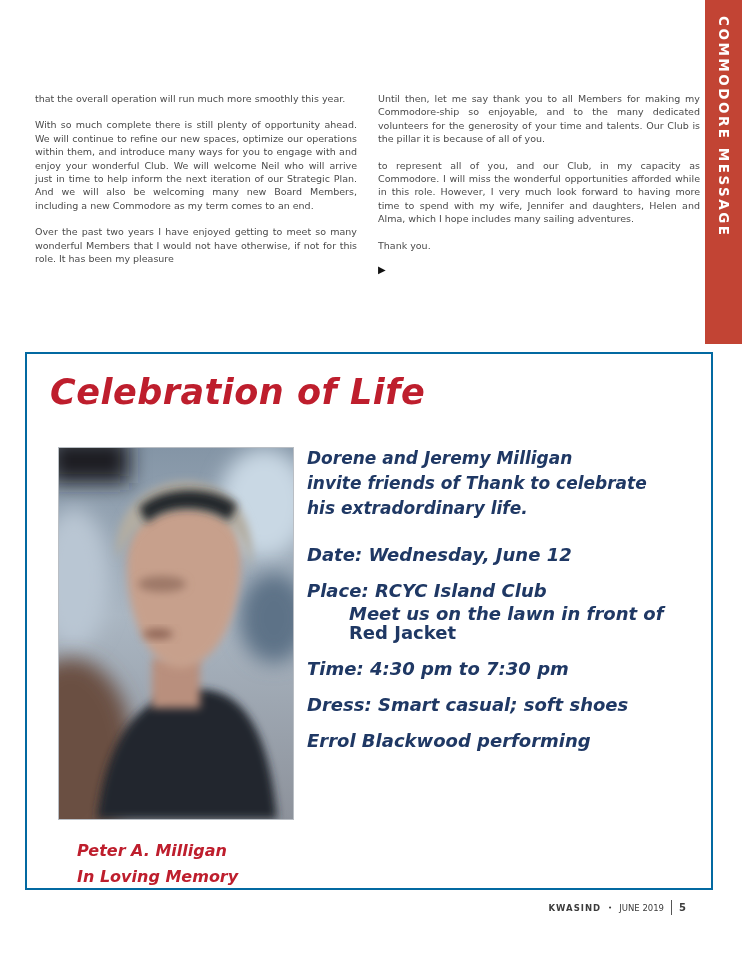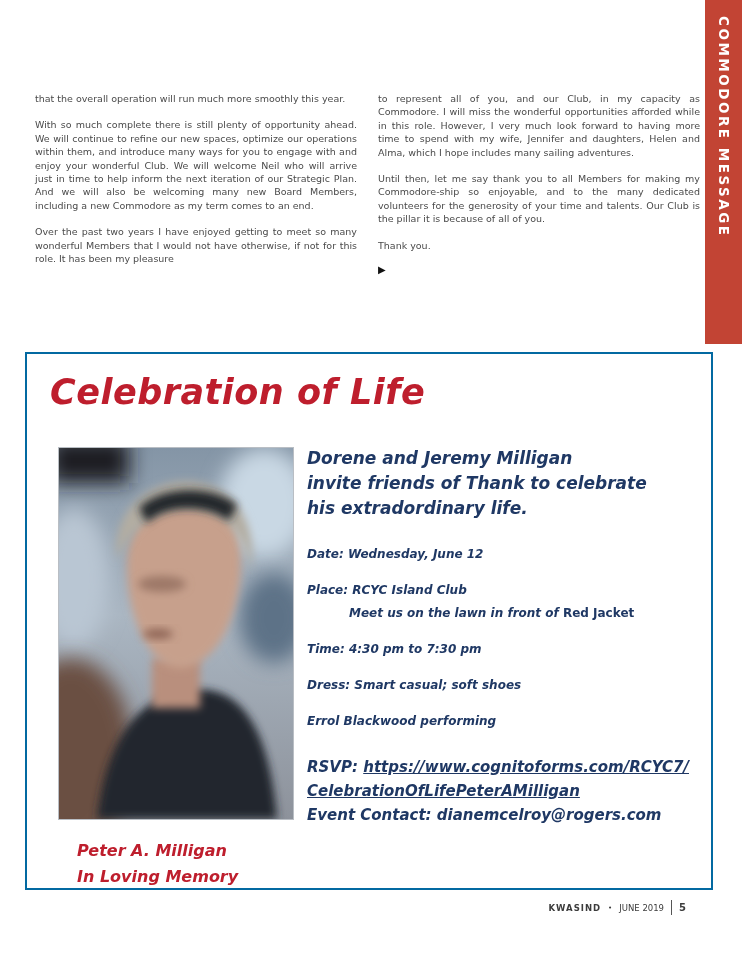--- a/index.html
+++ b/index.html
@@ -48,21 +48,21 @@
   .photo-caption{
     position:absolute; left:50px; top:484px;
     font-size:16px; font-weight:bold; font-style:italic;
     color:#BE1E2D; line-height:26px;
   }
   .details{
     position:absolute; left:280px; top:92px; width:398px;
     color:#1F3864; font-weight:bold; font-style:italic;
   }
   .intro{ font-size:17px; line-height:25px; margin:0 0 24px 0;}
-  .detail-line{ font-size:12px; margin:0 0 17px 0; line-height:19px;}
+  .detail-line{ font-size:18px; margin:0 0 17px 0; line-height:19px;}
   .detail-indent{ padding-left:42px; margin-top:-13px;}
   .roman{ font-style:normal;}
   .perf{ margin-bottom:24px;}
   .rsvp-block{ font-size:15px; line-height:24px; margin:0;}
   .link{ text-decoration:underline; color:#1F3864; cursor:pointer;}
   
   .footer{
     position:absolute; right:56px; top:900px;
     display:flex; align-items:center; gap:7px;
     font-size:8.5px; color:#3c3c3c;
@@ -80,22 +80,22 @@
   <div class="banner">
     <div class="banner-text">COMMODORE MESSAGE</div>
   </div>
 
   <div class="col col-left">
     <p>that the overall operation will run much more smoothly this year.</p>
     <p>With so much complete there is still plenty of opportunity ahead.  We will continue to refine our new spaces, optimize our operations within them, and introduce many ways for you to engage with and enjoy your wonderful Club. We will welcome Neil who will arrive just in time to help inform the next iteration of our Strategic Plan. And we will also be welcoming many new Board Members, including a new Commodore as my term comes to an end.</p>
     <p>Over the past two years I have enjoyed getting to meet so many wonderful Members that I would not have otherwise, if not for this role. It has been my pleasure</p>
   </div>
   <div class="col col-right">
+    <p>Until then, let me say thank you to all Members for making my Commodore-ship so enjoyable, and to the many dedicated volunteers for the generosity of your time and talents.  Our Club is the pillar it is because of all of you.</p>
     <p>to represent all of you, and our Club, in my capacity as Commodore. I will miss the wonderful opportunities afforded while in this role. However, I very much look forward to having more time to spend with my wife, Jennifer and daughters, Helen and Alma, which I hope includes many sailing adventures.</p>
-    <p>Until then, let me say thank you to all Members for making my Commodore-ship so enjoyable, and to the many dedicated volunteers for the generosity of your time and talents.  Our Club is the pillar it is because of all of you.</p>
     <p>Thank you.</p>
     <div class="end-marker">▶</div>
   </div>
 
   <div class="box">
     <div class="box-title">Celebration of Life</div>
 
     <div class="photo-frame">
       <svg width="234" height="371" viewBox="0 0 234 371">
         <defs>
@@ -158,27 +158,20 @@
         <span>4:30 pm to 7:30 pm</span>
       </p>
 
       <p class="detail-line">
         <span>Dress:</span>
         <span>Smart casual; soft shoes</span>
       </p>
 
       <p class="detail-line perf">Errol Blackwood performing</p>
 
-      <p class="rsvp-block">
-        <span>RSVP:</span>
-        <span class="link">https://www.cognitoforms.com/RCYC7/</span><br>
-        <span class="link">CelebrationOfLifePeterAMilligan</span><br>
-        <span>Event Contact:</span>
-        <span>dianemcelroy@rogers.com</span>
-      </p>
     </div>
   </div>
 
   <div class="footer">
     <span class="pub">KWASIND</span>
     <span class="sep">•</span>
     <span class="issue">JUNE 2019</span>
     <span class="bar"></span>
     <span class="pagenum">5</span>
   </div>

